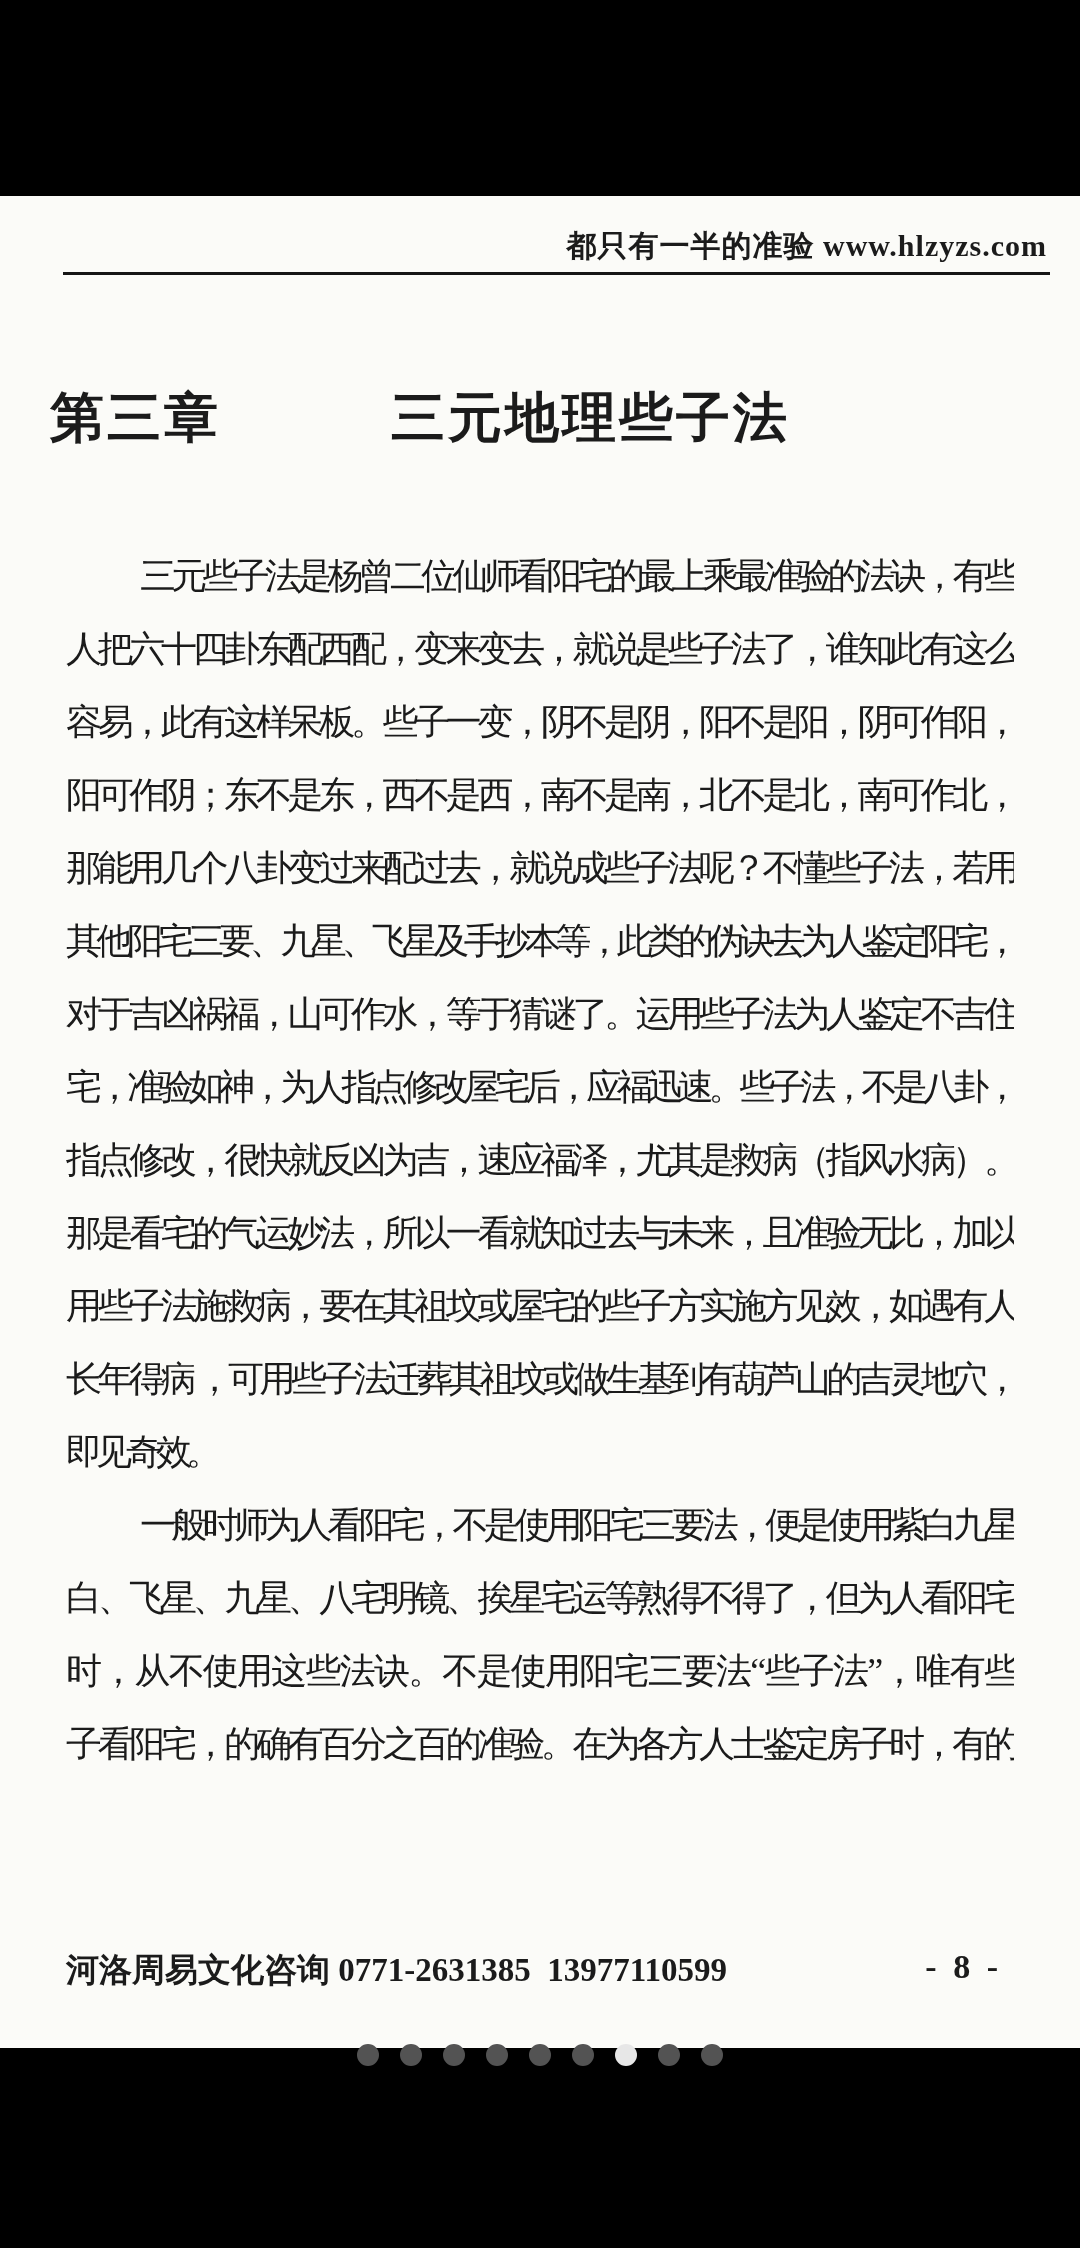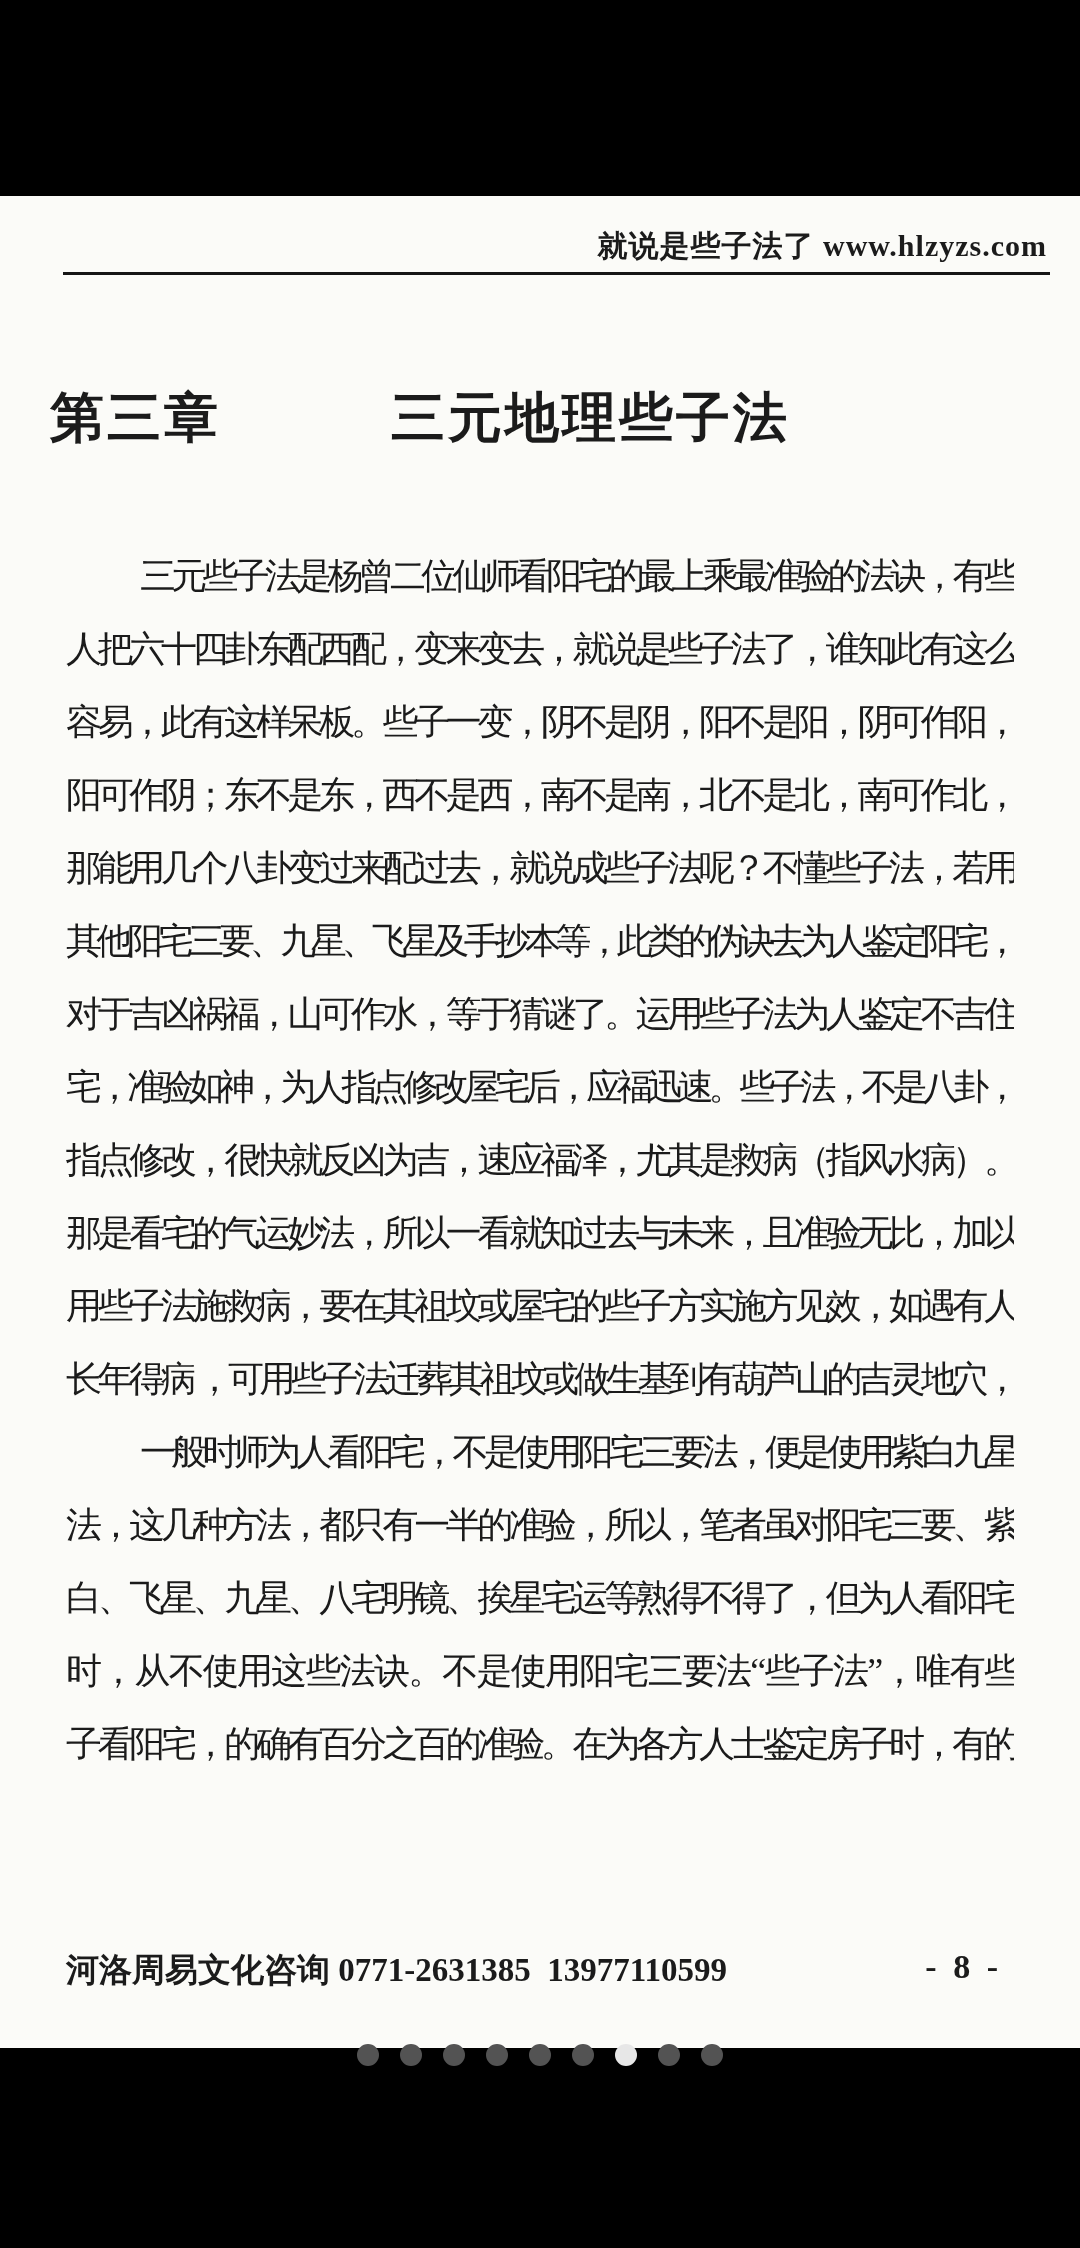--- a/index.html
+++ b/index.html
@@ -95,21 +95,21 @@
     display:block;
   }
 </style>
 </head>
 <body>
 
 <div id="screen">
 
   <div id="page">
 
-    <div class="hdr-text">就说是些子法了 www.hlzyzs.com</div>
+    <div class="hdr-text">都只有一半的准验 www.hlzyzs.com</div>
 
     <div class="hdr-line"></div>
 
     <div class="title-row">
       <span>第三章</span>
       <span>三元地理些子法</span>
     </div>
 
     <div class="body-text">
         <div class="line indent">三元些子法是杨曾二位仙师看阳宅的最上乘最准验的法诀，有些</div>
@@ -117,22 +117,22 @@
         <div class="line">容易，此有这样呆板。些子一变，阴不是阴，阳不是阳，阴可作阳，</div>
         <div class="line">阳可作阴；东不是东，西不是西，南不是南，北不是北，南可作北，</div>
         <div class="line">那能用几个八卦变过来配过去，就说成些子法呢？不懂些子法，若用</div>
         <div class="line">其他阳宅三要、九星、飞星及手抄本等，此类的伪诀去为人鉴定阳宅，</div>
         <div class="line">对于吉凶祸福，山可作水，等于猜谜了。运用些子法为人鉴定不吉住</div>
         <div class="line">宅，准验如神，为人指点修改屋宅后，应福迅速。些子法，不是八卦，</div>
         <div class="line">指点修改，很快就反凶为吉，速应福泽，尤其是救病（指风水病）。</div>
         <div class="line">那是看宅的气运妙法，所以一看就知过去与未来，且准验无比，加以</div>
         <div class="line">用些子法施救病，要在其祖坟或屋宅的些子方实施方见效，如遇有人</div>
         <div class="line">长年得病 ，可用些子法迁葬其祖坟或做生基到有葫芦山的吉灵地穴，</div>
+        <div class="line short">即见奇效。</div>
         <div class="line indent">一般时师为人看阳宅，不是使用阳宅三要法，便是使用紫白九星</div>
-        <div class="line">法，这几种方法，都只有一半的准验，所以，笔者虽对阳宅三要、紫</div>
         <div class="line">白、飞星、九星、八宅明镜、挨星宅运等熟得不得了，但为人看阳宅</div>
         <div class="line">时，从不使用这些法诀。不是使用阳宅三要法“些子法”，唯有些</div>
         <div class="line">子看阳宅，的确有百分之百的准验。在为各方人士鉴定房子时，有的</div>
       </div>
 
     <div class="footer-contact">河洛周易文化咨询 0771-2631385  13977110599</div>
 
     <div class="footer-page">- 8 -</div>
 
   </div>

